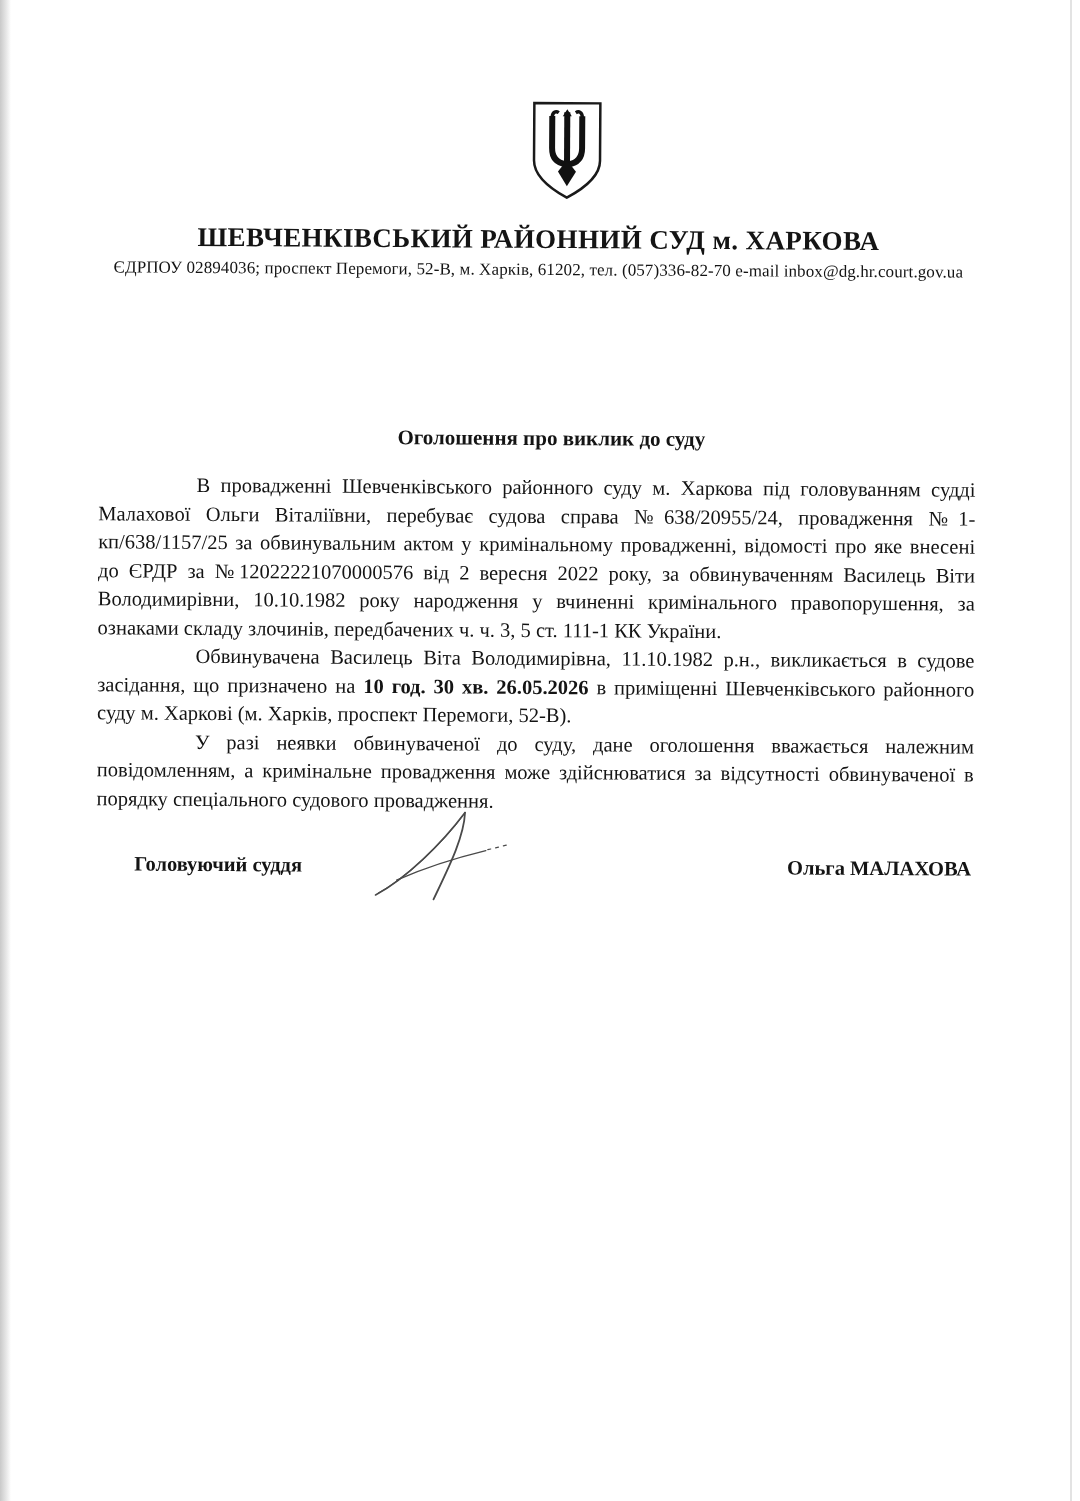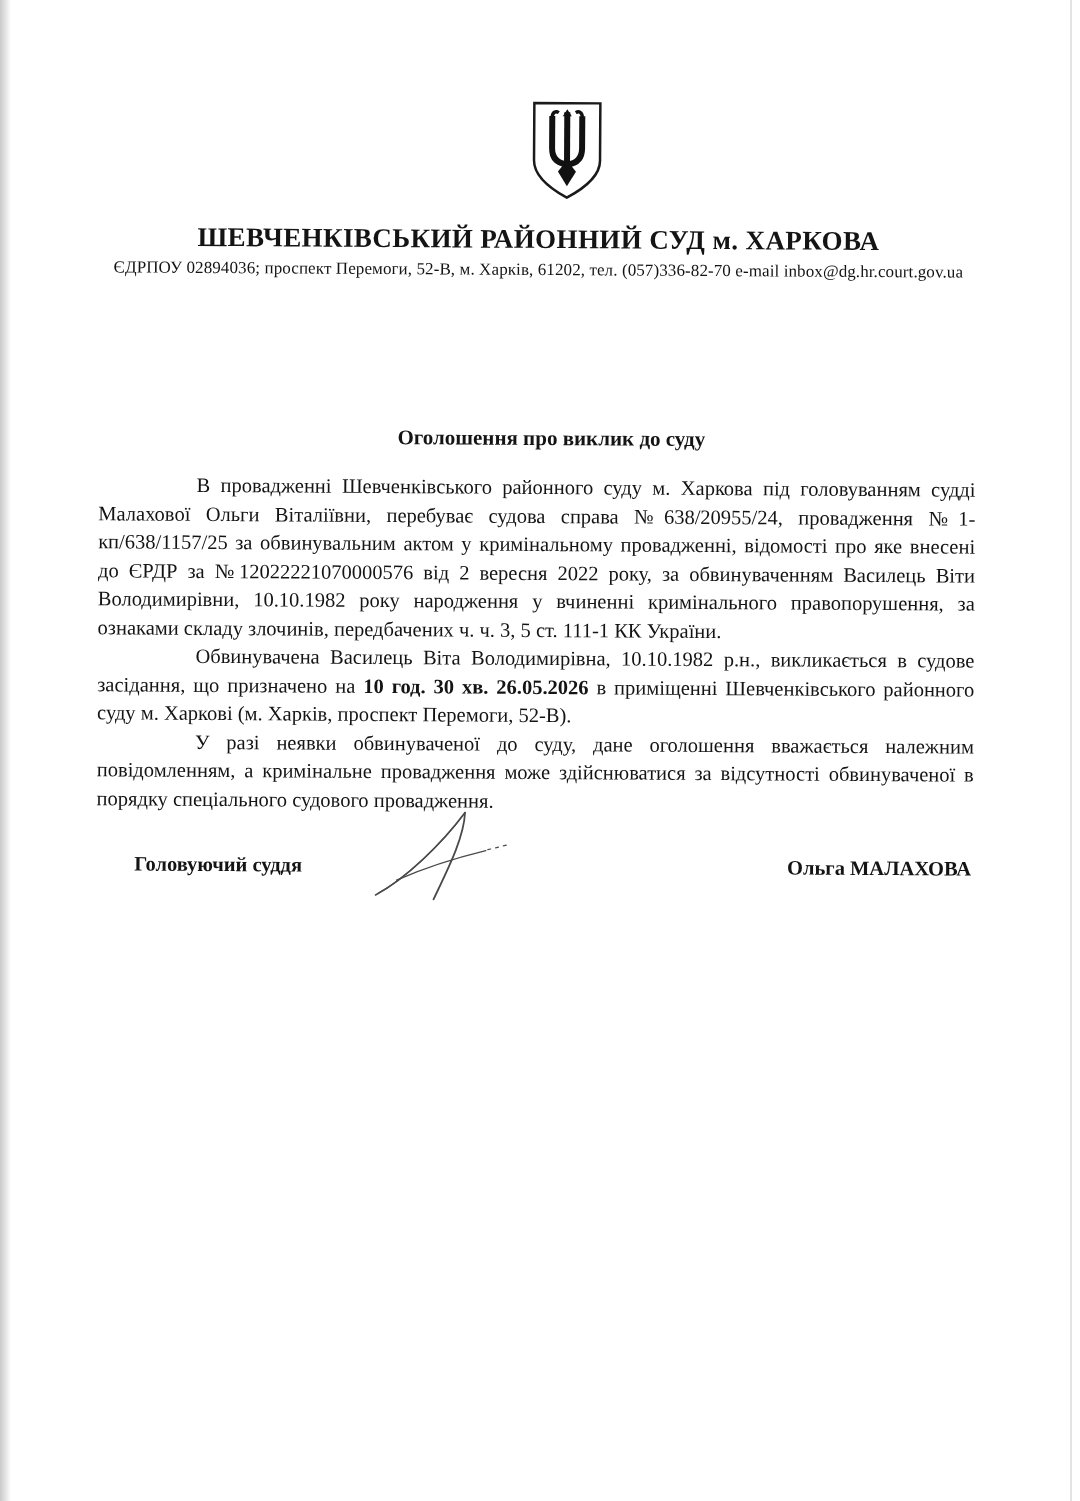--- a/index.html
+++ b/index.html
@@ -96,21 +96,21 @@
       </svg>
     </span>
     <h1 class="court-name">ШЕВЧЕНКІВСЬКИЙ РАЙОННИЙ СУД м. ХАРКОВА</h1>
     <div class="contact-line">ЄДРПОУ 02894036; проспект Перемоги, 52-В, м. Харків, 61202, тел. (057)336-82-70 e-mail inbox@dg.hr.court.gov.ua</div>
   </div>
 
   <div class="doc-title">Оголошення про виклик до суду</div>
 
   <div class="body-text">
     <p>В провадженні Шевченківського районного суду м. Харкова під головуванням судді Малахової Ольги Віталіївни, перебуває судова справа №638/20955/24, провадження №1-кп/638/1157/25 за обвинувальним актом у кримінальному провадженні, відомості про яке внесені до ЄРДР за №12022221070000576 від 2 вересня 2022 року, за обвинуваченням Василець Віти Володимирівни, 10.10.1982 року народження у вчиненні кримінального правопорушення, за ознаками складу злочинів, передбачених ч. ч. 3, 5 ст. 111-1 КК України.</p>
-    <p><span>Обвинувачена Василець Віта Володимирівна, 10.10.1982 р.н., викликається в судове засідання, що призначено на </span><span class="bold-inline">10 год. 30 хв. 26.05.2026</span><span> в приміщенні Шевченківського районного суду м. Харкові (м. Харків, проспект Перемоги, 52-В).</span></p>
+    <p><span>Обвинувачена Василець Віта Володимирівна, 11.10.1982 р.н., викликається в судове засідання, що призначено на </span><span class="bold-inline">10 год. 30 хв. 26.05.2026</span><span> в приміщенні Шевченківського районного суду м. Харкові (м. Харків, проспект Перемоги, 52-В).</span></p>
     <p>У разі неявки обвинуваченої до суду, дане оголошення вважається належним повідомленням, а кримінальне провадження може здійснюватися за відсутності обвинуваченої в порядку спеціального судового провадження.</p>
   </div>
 
   <div class="sig-row">
     <span class="sig-role">Головуючий суддя</span>
     <span class="sig-name">Ольга МАЛАХОВА</span>
   </div>
 
   <div class="scrawl">
     <svg width="172" height="100" viewBox="0 0 172 100" aria-hidden="true">

